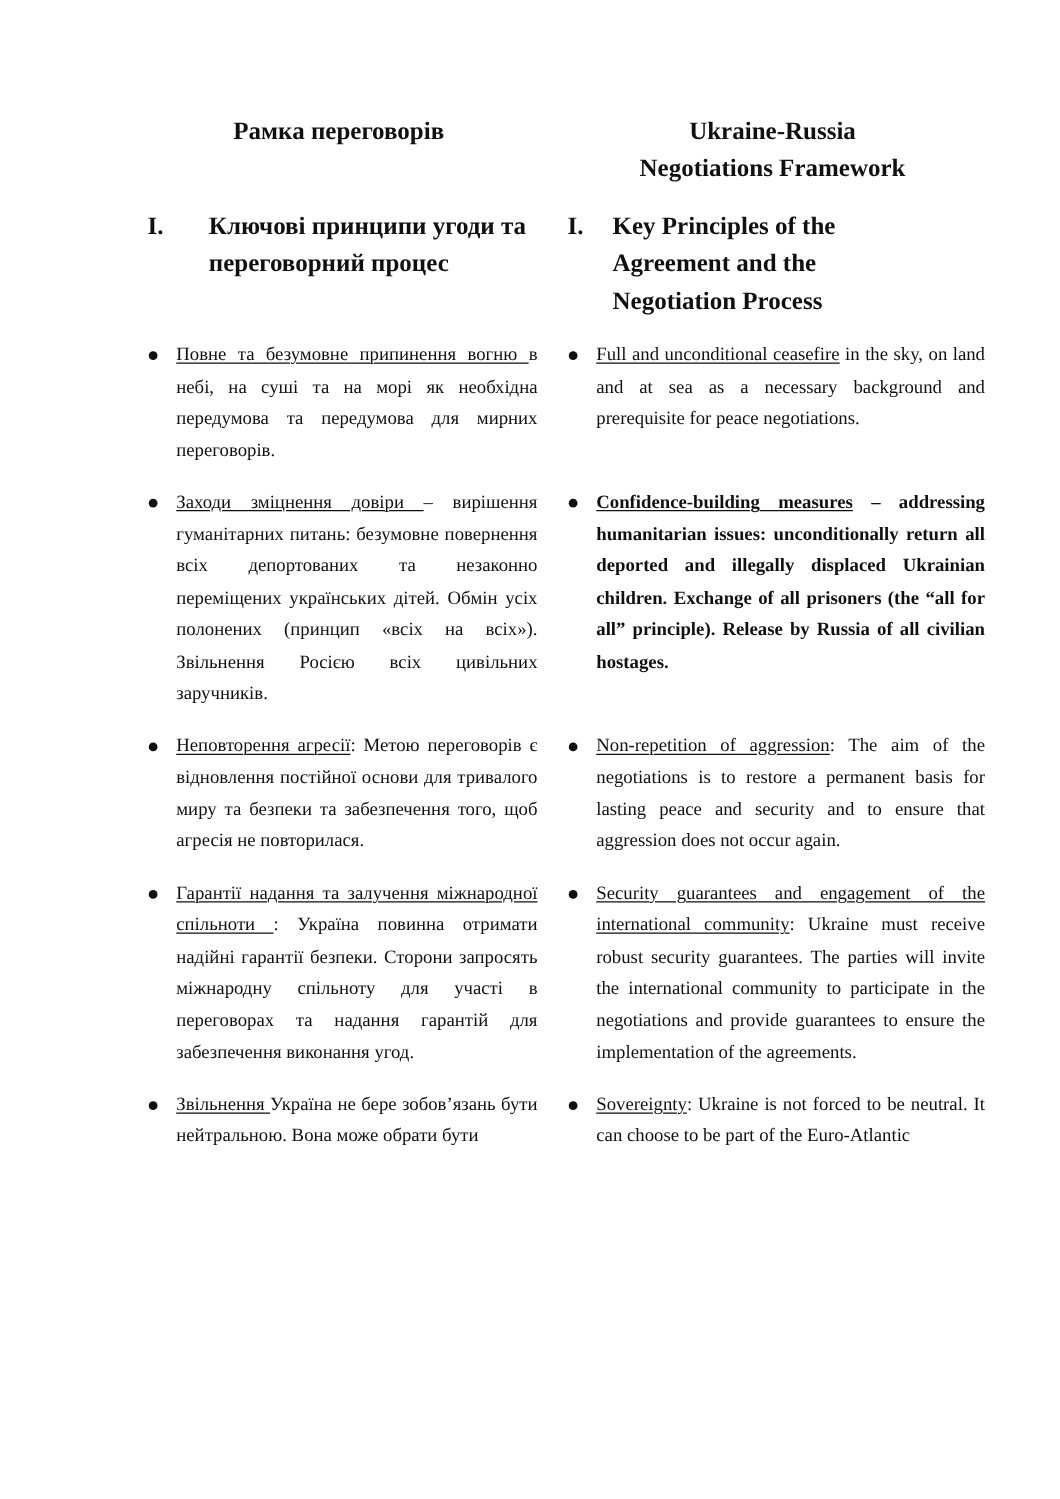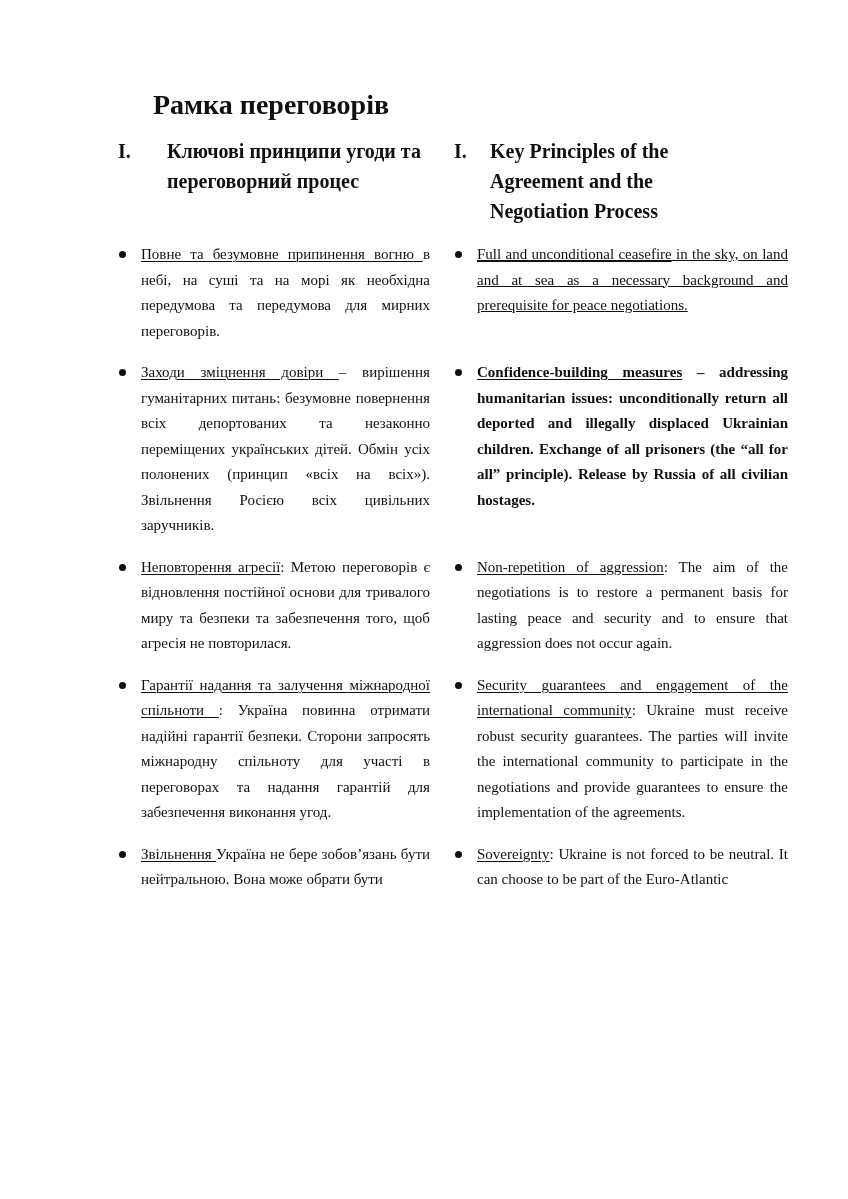--- a/index.html
+++ b/index.html
@@ -21,21 +21,21 @@
     display: grid;
     grid-template-columns: 318px 340px;
     column-gap: 18px;
     row-gap: 16px;
     padding: 90px 0 0 112px;
   }
   .cell { min-width: 0; }
   .title {
     text-align: center;
     font-weight: bold;
-    font-size: 28px;
+    font-size: 20px;
     line-height: 30px;
     white-space: nowrap;
   }
   .col1 { grid-column: 1; }
   .col2 { grid-column: 2; }
   .row1 { grid-row: 1; }
   .row2 { grid-row: 2; }
   .heading {
     position: relative;
     padding-left: 42px;
@@ -78,20 +78,24 @@
 </head>
 <body>
 
 <div class="page">
   <div class="grid">
 
     <div class="cell title col1 row1">
       <div>Рамка переговорів</div>
     </div>
 
+    <div class="cell title col2 row1">
+      <div>Ukraine-Russia</div>
+      <div>Negotiations Framework</div>
+    </div>
 
     <div class="cell heading heading-uk col1 row2">
       <span class="numeral">I.</span>
       <div class="htext">Ключові принципи угоди та переговорний процес</div>
     </div>
 
     <div class="cell heading heading-en col2 row2">
       <span class="numeral">I.</span>
       <div class="htext">Key Principles of the Agreement and the Negotiation Process</div>
     </div>
@@ -109,21 +113,21 @@
         <p class="btext"><span class="lead">Неповторення агресії</span><span>: Метою переговорів є відновлення постійної основи для тривалого миру та безпеки та забезпечення того, щоб агресія не повторилася.</span></p>
       </div>
       <div class="cell bullet-item" style="grid-area: 6 / 1;">
         <span class="dot"></span>
         <p class="btext"><span class="lead">Гарантії надання та залучення міжнародної спільноти </span><span>: Україна повинна отримати надійні гарантії безпеки. Сторони запросять міжнародну спільноту для участі в переговорах та надання гарантій для забезпечення виконання угод.</span></p>
       </div>
       <div class="cell bullet-item" style="grid-area: 7 / 1;">
         <span class="dot"></span>
         <p class="btext"><span class="lead">Звільнення </span><span>Україна не бере зобов’язань бути нейтральною. Вона може обрати бути</span></p>
       </div>
-      <div class="cell bullet-item" style="grid-area: 3 / 2; text-decoration: underline;">
+      <div class="cell bullet-item" style="grid-area: 3 / 2;">
         <span class="dot"></span>
         <p class="btext"><span class="lead">Full and unconditional ceasefire</span><span> in the sky, on land and at sea as a necessary background and prerequisite for peace negotiations.</span></p>
       </div>
       <div class="cell bullet-item" style="grid-area: 4 / 2; font-weight: bold;">
         <span class="dot"></span>
         <p class="btext"><span class="lead">Confidence-building measures</span><span> – addressing humanitarian issues: unconditionally return all deported and illegally displaced Ukrainian children. Exchange of all prisoners (the “all for all” principle). Release by Russia of all civilian hostages.</span></p>
       </div>
       <div class="cell bullet-item" style="grid-area: 5 / 2;">
         <span class="dot"></span>
         <p class="btext"><span class="lead">Non-repetition of aggression</span><span>: The aim of the negotiations is to restore a permanent basis for lasting peace and security and to ensure that aggression does not occur again.</span></p>

